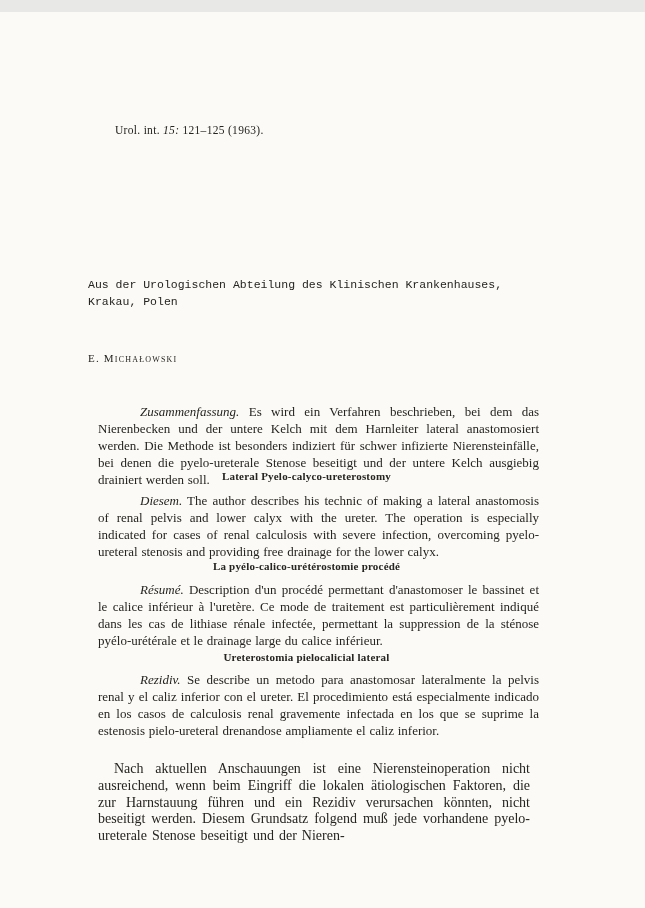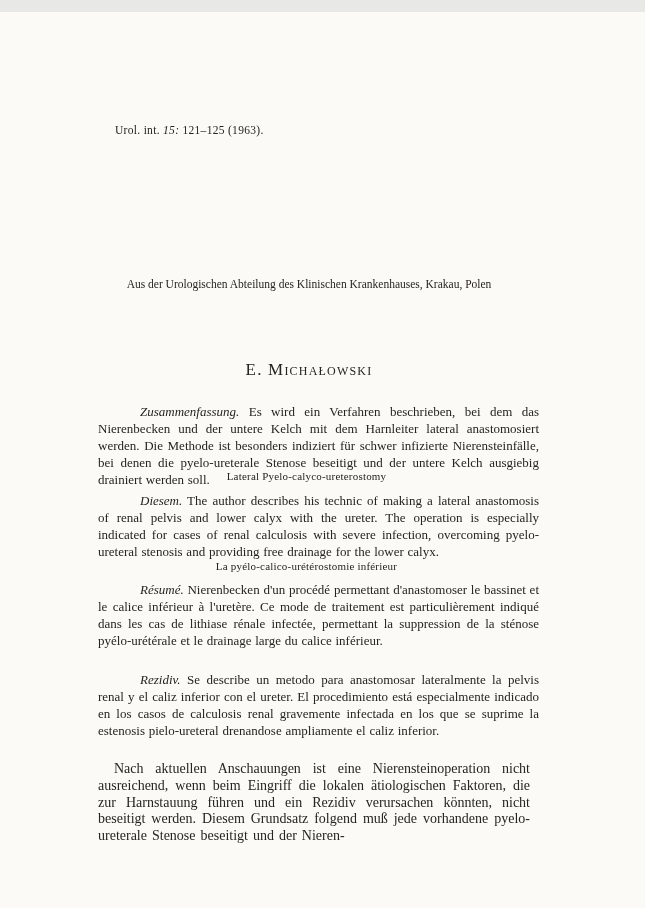--- a/index.html
+++ b/index.html
@@ -24,63 +24,64 @@
     top: 112px;
     font-size: 11.5px;
     letter-spacing: 0.3px;
   }
   .journal-ref .vol { font-style: italic; }
   .affiliation {
     position: absolute;
     left: 88px;
     top: 264px;
     width: 442px;
-    text-align: center;
+    text-align: left;
     font-size: 11.5px;
     line-height: 17px;
+    font-family: Liberation Mono, monospace;
   }
   .smallcaps { font-variant: small-caps; letter-spacing: 0.6px; }
   .paper-title {
     position: absolute;
     left: 88px;
     top: 308px;
     width: 442px;
     text-align: center;
     font-size: 17px;
     font-weight: bold;
     letter-spacing: 0.2px;
   }
   .paper-author {
     position: absolute;
     left: 88px;
-    top: 348px;
+    top: 340px;
     width: 442px;
-    text-align: center;
-    font-size: 17px;
+    text-align: left;
+    font-size: 11px;
     font-variant: small-caps;
     letter-spacing: 1.2px;
   }
   .abstract {
     position: absolute;
     left: 98px;
     width: 441px;
     font-size: 13px;
     line-height: 17px;
     text-align: justify;
     text-indent: 42px;
     word-spacing: 0.5px;
   }
   .abstract .lead { font-style: italic; }
   .section-heading {
     position: absolute;
     left: 86px;
     width: 441px;
     text-align: center;
     font-size: 11px;
-    font-weight: normal;
+    font-weight: bold;
     letter-spacing: 0.2px;
   }
   .abs-1 { top: 391px; }
   .hd-2  { top: 458px; }
   .abs-2 { top: 480px; }
   .hd-3  { top: 548px; }
   .abs-3 { top: 569px; }
   .hd-4  { top: 639px; }
   .abs-4 { top: 659px; }
   .body-paragraph {
@@ -107,20 +108,21 @@
   </div>
 
 
   <div class="paper-author">E. Michałowski</div>
 
   <p class="abstract abs-1"><span class="lead">Zusammenfassung.</span> <span>Es wird ein Verfahren beschrieben, bei dem das Nierenbecken und der untere Kelch mit dem Harnleiter lateral anastomosiert werden. Die Methode ist besonders indiziert für schwer infizierte Nierensteinfälle, bei denen die pyelo-ureterale Stenose beseitigt und der untere Kelch ausgiebig drainiert werden soll.</span></p>
 
   <div class="section-heading hd-2">Lateral Pyelo-calyco-ureterostomy</div>
   <p class="abstract abs-2"><span class="lead">Diesem.</span> <span>The author describes his technic of making a lateral anastomosis of renal pelvis and lower calyx with the ureter. The operation is especially indicated for cases of renal calculosis with severe infection, overcoming pyelo-ureteral stenosis and providing free drainage for the lower calyx.</span></p>
 
-  <div class="section-heading hd-3">La pyélo-calico-urétérostomie inférieur</div>
-  <p class="abstract abs-3"><span class="lead">Résumé.</span> <span>Nierenbecken d'un procédé permettant d'anastomoser le bassinet et le calice inférieur à l'uretère. Ce mode de traitement est particulièrement indiqué dans les cas de lithiase rénale infectée, permettant la suppression de la sténose pyélo-urétérale et le drainage large du calice inférieur.</span></p>
+  <div class="section-heading hd-3">La pyélo-calico-urétérostomie procédé</div>
+  <p class="abstract abs-3"><span class="lead">Résumé.</span> <span>Description d'un procédé permettant d'anastomoser le bassinet et le calice inférieur à l'uretère. Ce mode de traitement est particulièrement indiqué dans les cas de lithiase rénale infectée, permettant la suppression de la sténose pyélo-urétérale et le drainage large du calice inférieur.</span></p>
 
+  <div class="section-heading hd-4">Ureterostomia pielocalicial lateral</div>
   <p class="abstract abs-4"><span class="lead">Rezidiv.</span> <span>Se describe un metodo para anastomosar lateralmente la pelvis renal y el caliz inferior con el ureter. El procedimiento está especialmente indicado en los casos de calculosis renal gravemente infectada en los que se suprime la estenosis pielo-ureteral drenandose ampliamente el caliz inferior.</span></p>
 
   <p class="body-paragraph">Nach aktuellen Anschauungen ist eine Nierensteinoperation nicht ausreichend, wenn beim Eingriff die lokalen ätiologischen Faktoren, die zur Harnstauung führen und ein Rezidiv verursachen könnten, nicht beseitigt werden. Diesem Grundsatz folgend muß jede vorhandene pyelo-ureterale Stenose beseitigt und der Nieren-</p>
 
 </div>
 
 </body></html>

